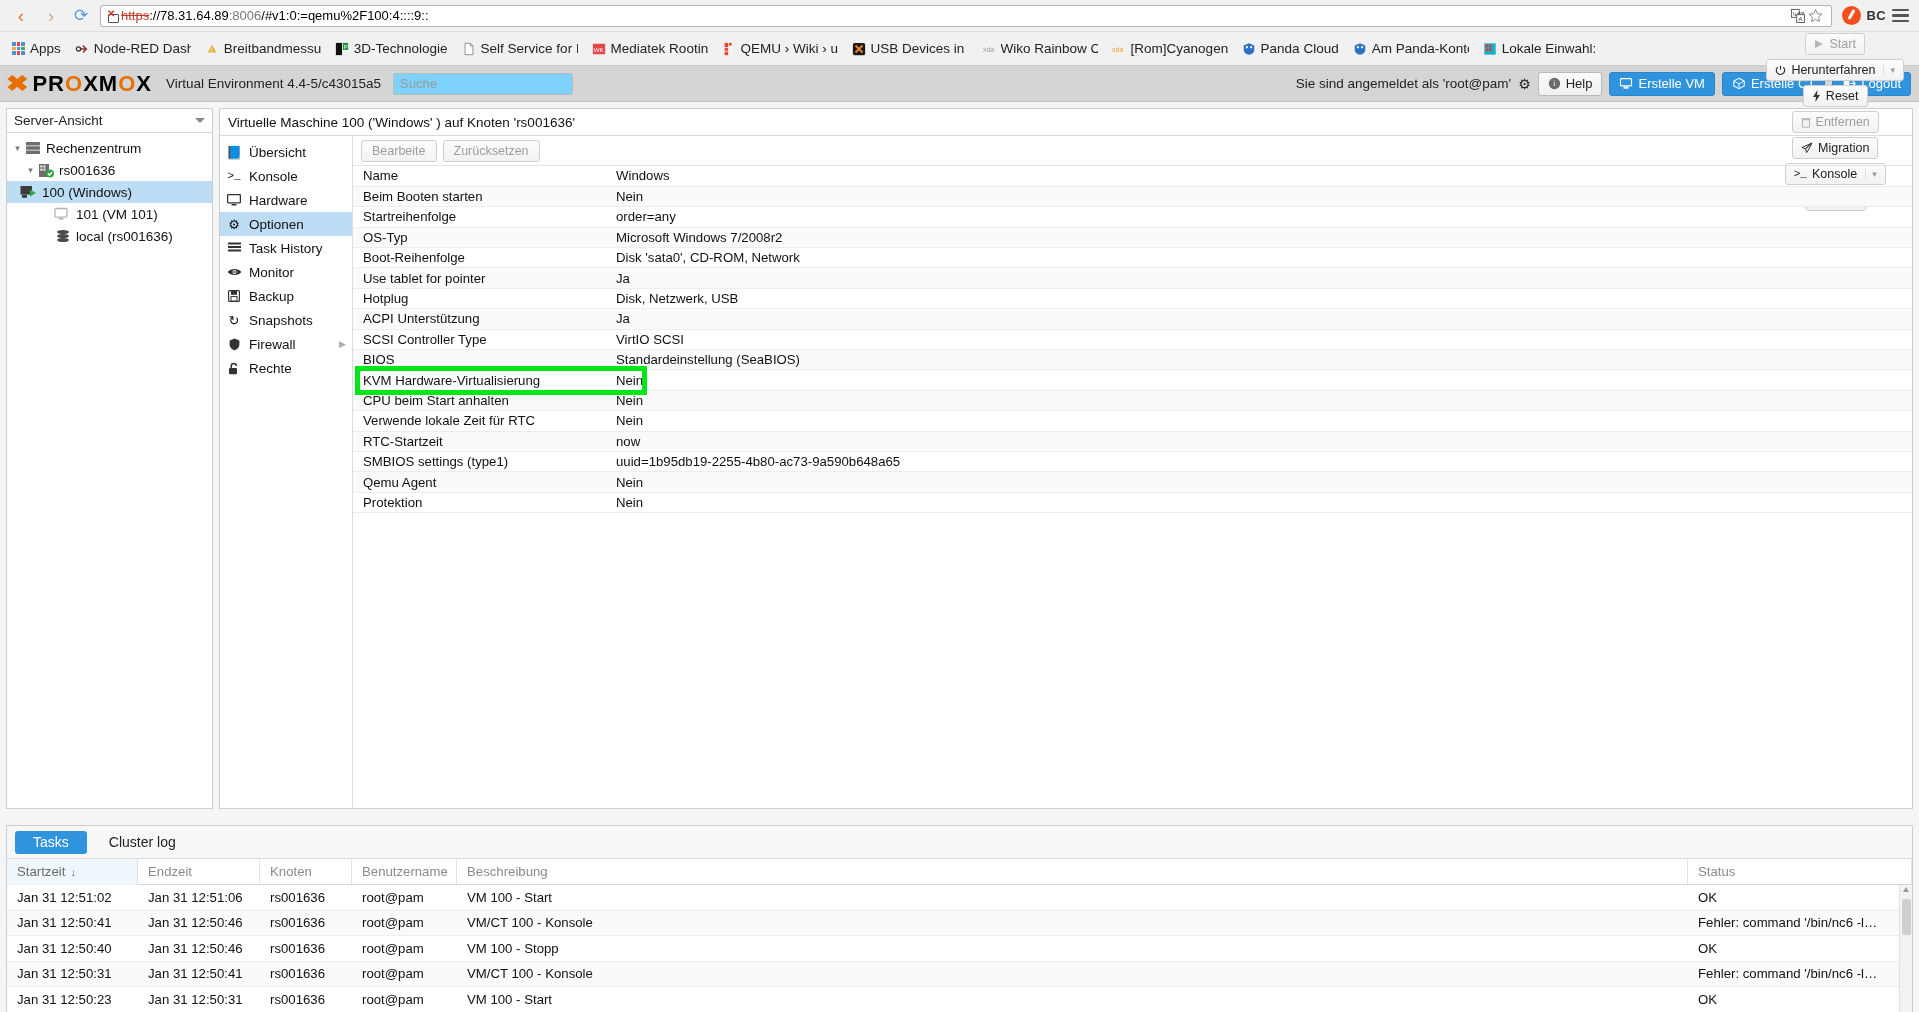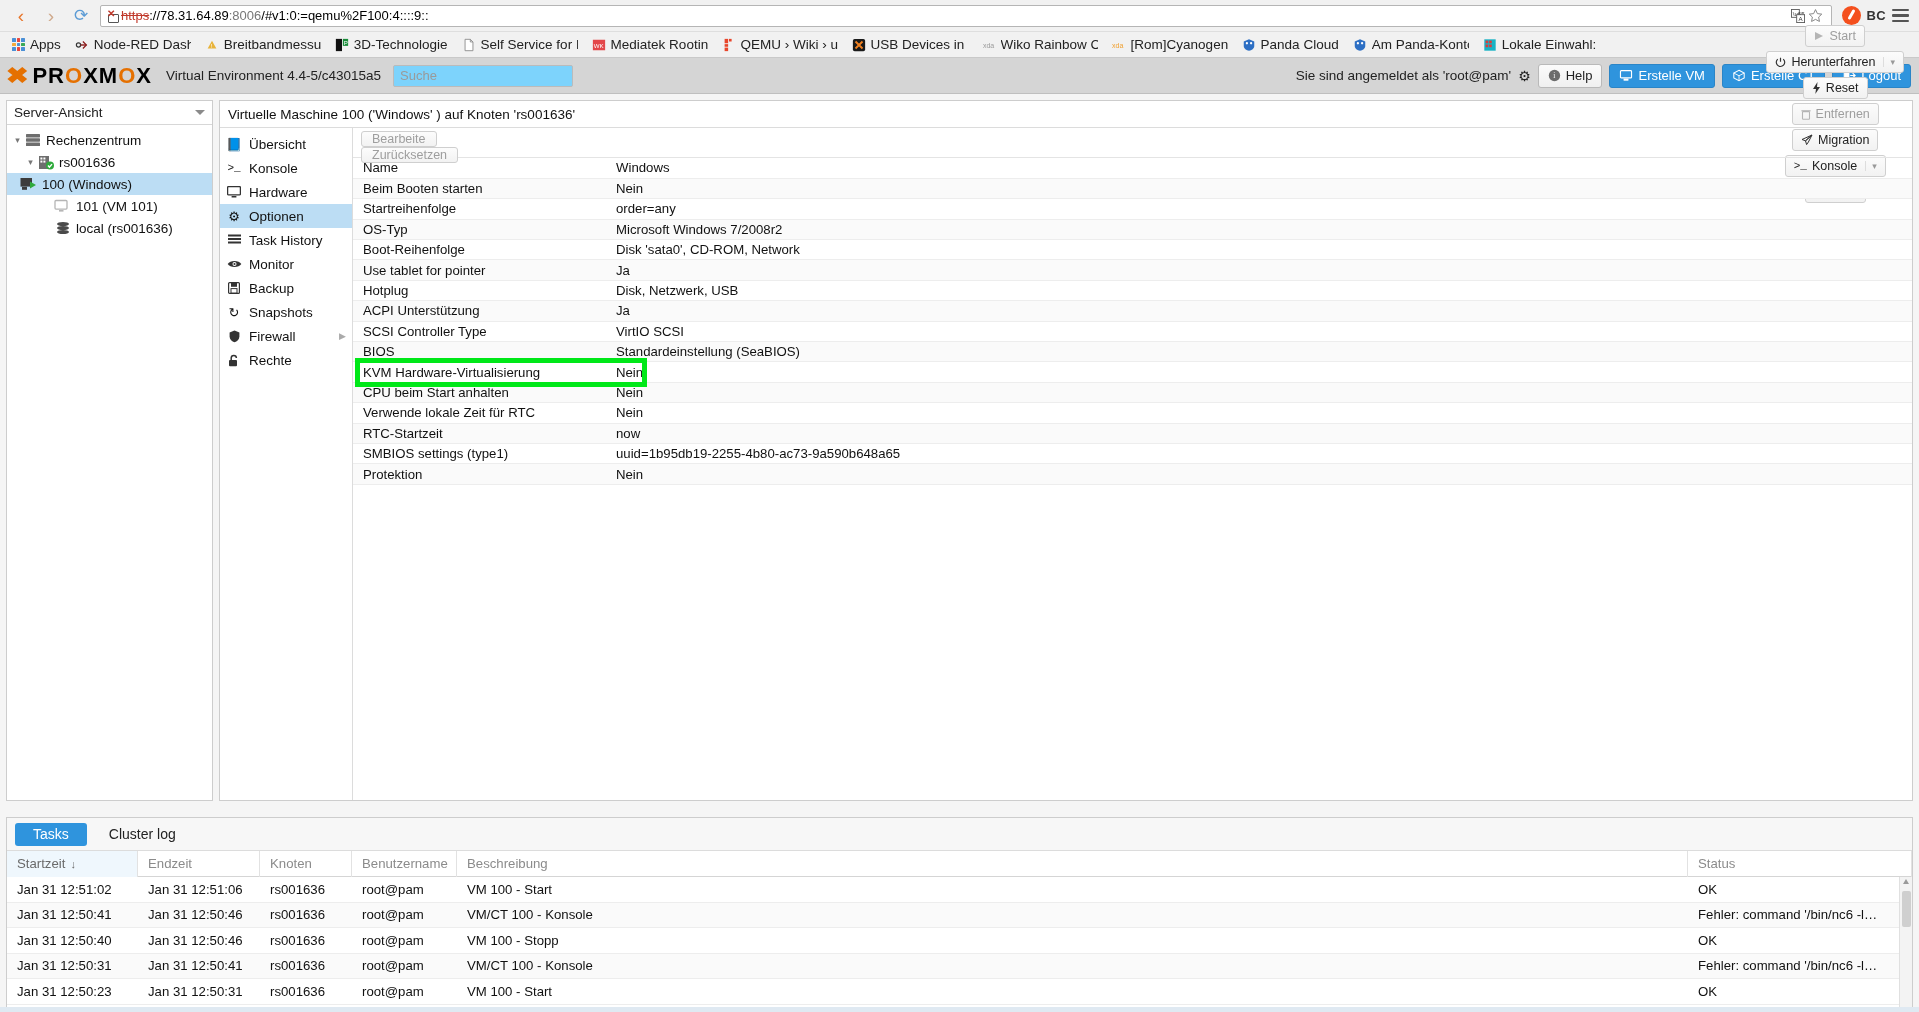--- a/index.html
+++ b/index.html
@@ -90,21 +90,21 @@
     content:""; position:absolute; left:8px; top:3px;
     width: 3px; height: 11px; background:#fff; border-radius:2px;
     transform: rotate(30deg);
   }
   #profile-name { font-size: 13px; color:#333; font-weight:600; letter-spacing:.3px; }
   #hamburger { display:flex; flex-direction:column; gap:3px; width:17px; }
   #hamburger span { display:block; height:2.5px; background:#555; border-radius:1px; }
 
   
   #bookmarks-bar {
-    height: 26px;
+    height: 34px;
     display: flex;
     align-items: center;
     padding: 0 6px;
     background: #f1f1f1;
     gap: 2px;
     overflow: hidden;
     border-top: 1px solid #dedede;
   }
   .bookmark {
     display: flex; align-items: center; gap: 5px;
@@ -230,22 +230,22 @@
   .vtab {
     height: 24px; display: flex; align-items: center;
     padding: 0 6px; gap: 7px; color: #111; white-space: nowrap;
   }
   .vtab.active { background: #bcddf4; }
   .vtab .vt-ico { width: 16px; flex:0 0 16px; display:flex; align-items:center; justify-content:center; font-size: 13px; }
   .vtab .vt-arrow { margin-left:auto; color:#aaa; font-size:9px; }
 
   #opt-pane { flex: 1; display: flex; flex-direction: column; min-width:0; position: relative; }
   #opt-toolbar {
-    height: 30px; display: flex; align-items: flex-start; 
-    padding: 3px 8px; border-bottom: 1px solid #e4e4e4; flex-direction: column;
+    height: 30px; display: flex; align-items: center; gap: 6px;
+    padding: 3px 8px; border-bottom: 1px solid #e4e4e4;
   }
   .tb-btn {
     height: 22px; padding: 0 10px;
     border: 1px solid #cfcfcf; border-radius: 3px;
     background: linear-gradient(#fcfcfc,#f2f2f2);
     font-size: 12.5px; color: #9e9e9e;
     display:inline-flex; align-items:center;
   }
   #opt-table { width: 100%; border-collapse: collapse; table-layout: fixed; }
   #opt-table td {
@@ -783,20 +783,24 @@
                 </tr>
                 <tr>
                   <td class="k">RTC-Startzeit</td>
                   <td class="v">now</td>
                 </tr>
                 <tr>
                   <td class="k">SMBIOS settings (type1)</td>
                   <td class="v">uuid=1b95db19-2255-4b80-ac73-9a590b648a65</td>
                 </tr>
                 <tr>
+                  <td class="k">Qemu Agent</td>
+                  <td class="v">Nein</td>
+                </tr>
+                <tr>
                   <td class="k">Protektion</td>
                   <td class="v">Nein</td>
                 </tr>
               </tbody>
           </table>
 
           <div id="kvm-highlight" style="left: 2px; top: 229.906px; width: 292px; height: 29.3906px; border-color: rgb(0, 232, 24);"></div>
         </div>
 
       </div>

